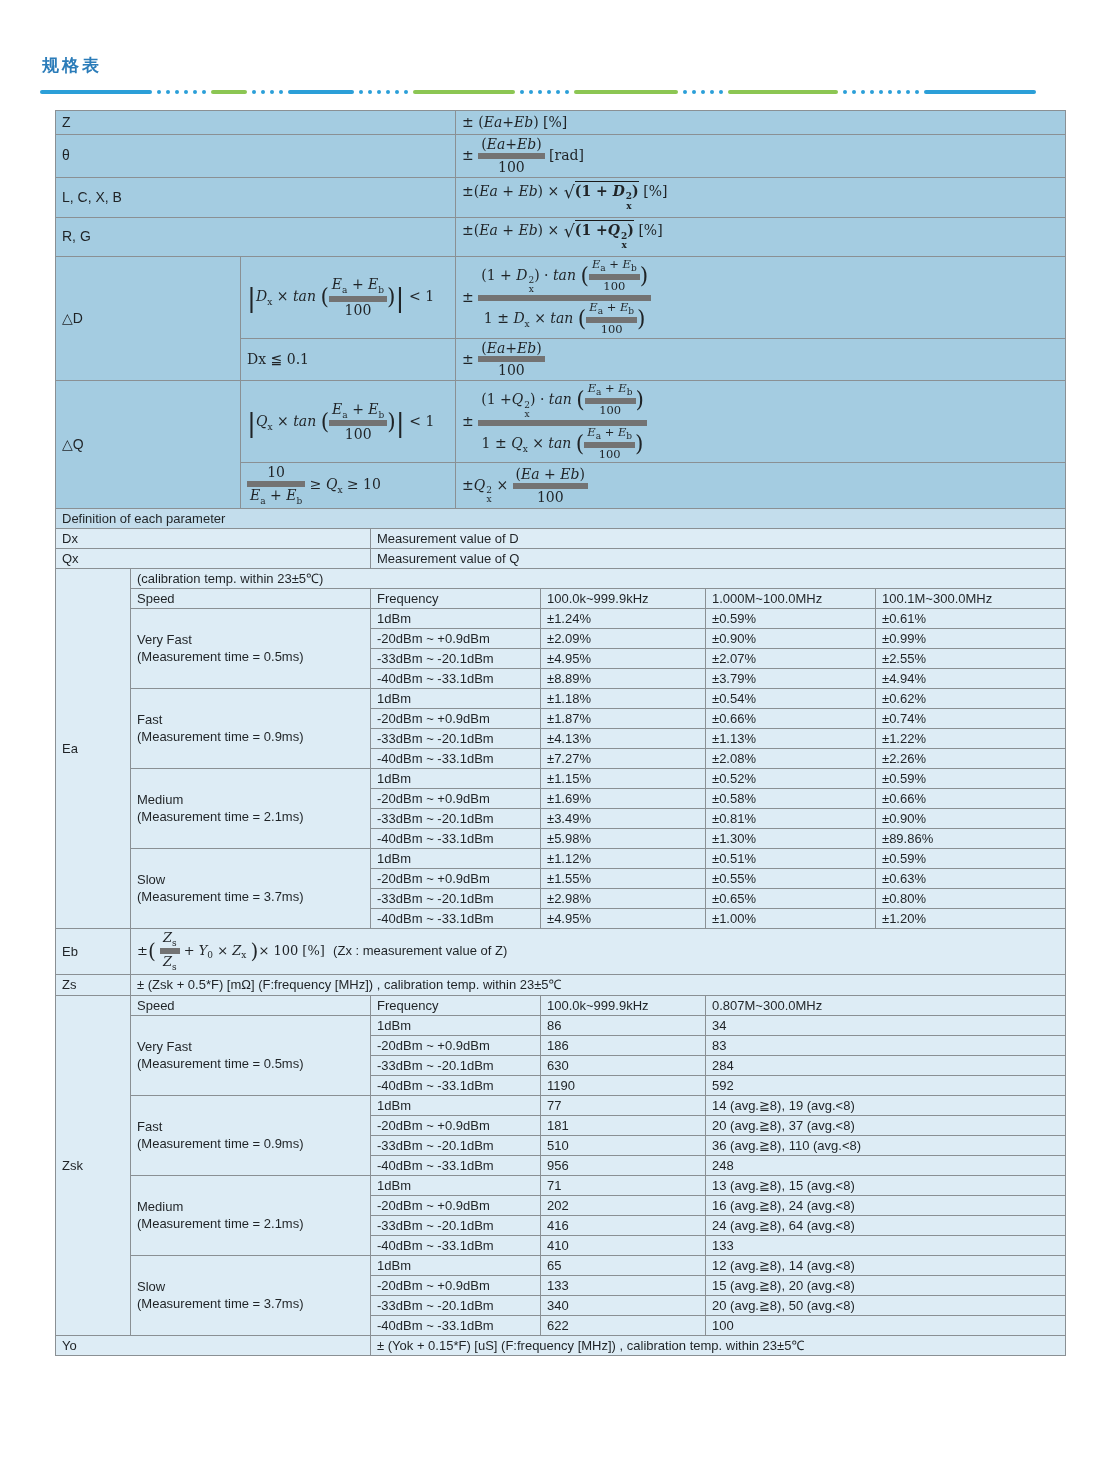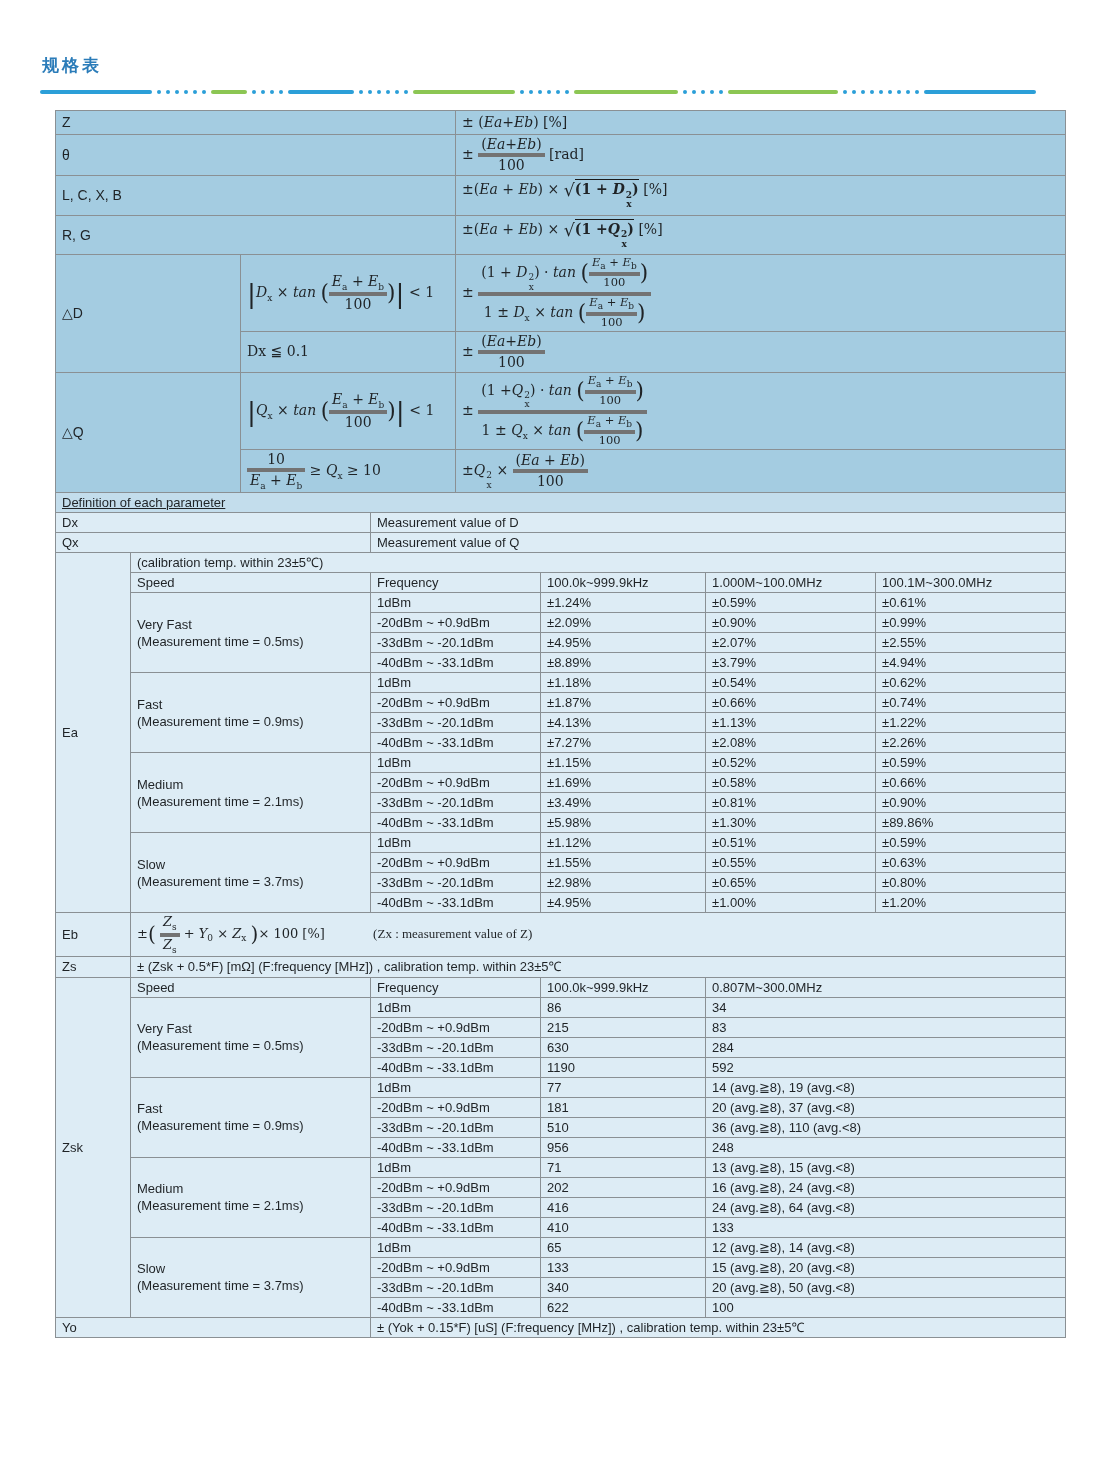--- a/index.html
+++ b/index.html
@@ -12,42 +12,42 @@
   .title{font-size:17px;font-weight:bold;color:var(--title);letter-spacing:3px;margin:16px 0 12px 2px;}
   .sep{display:flex;align-items:center;gap:5px;height:6px;margin:0 0 15px 0;flex-wrap:nowrap;}
   .sep span{display:block;height:4px;border-radius:2px;flex:0 0 auto;}
   .sep .bd{background:var(--blue);}
   .sep .gd{background:var(--green);}
   .sep .dot{width:4px;height:4px;border-radius:50%;background:var(--blue);}
 
   table.spec{border-collapse:collapse;table-layout:fixed;width:1010px;margin-left:15px;}
   table.spec td{border:1px solid var(--bd);background:var(--light);padding:1px 6px;font-size:13px;line-height:17px;vertical-align:middle;overflow:hidden;}
   tbody.sec-top td{background:var(--dark);font-size:14px;}
-  tr.def-row td{background:var(--mid);text-decoration:underline;}
+  tr.def-row td{background:var(--mid);}
   tbody.meas tr{height:20px;}
   tr.h24{height:24px}.h41{height:41px}.h40{height:40px}.h39{height:39px}
   tr.h75{height:75px}.h33{height:33px}.h77{height:77px}.h55{height:40px}
   tr.h20{height:20px}.h21{height:21px}.h39b{height:39px}
   .speed-cell div{line-height:17px;}
 
   
   .fcell, .fcell i{font-family:"DejaVu Serif",serif;}
   .fcell{font-size:14.5px;}
   .fcell i{font-style:italic;}
   .fr{display:inline-block;text-align:center;vertical-align:middle;line-height:1.2;}
-  .fr .nm{display:block;border-bottom:4px solid #737373;padding:0 3px;}
+  .fr .nm{display:block;border-bottom:6px solid #737373;padding:0 3px;}
   .fr .dn{display:block;padding:0 3px;}
   .fr .fr{font-size:0.82em;}
   .ss{display:inline-flex;flex-direction:column;align-items:center;font-size:9px;line-height:1.05;vertical-align:-0.38em;margin-left:1px;font-style:normal;}
   .ss span{display:block;font-family:"DejaVu Serif",serif;}
   .bp{font-size:1.55em;font-weight:300;vertical-align:middle;line-height:0.85;font-style:normal;}
   .bar{font-size:1.9em;font-weight:200;vertical-align:middle;line-height:0.8;font-style:normal;}
   .sq{font-size:1.25em;font-style:normal;vertical-align:middle;}
   .ov{border-top:1px solid #1a1a1a;padding-top:1px;font-weight:bold;}
-  .note{font-family:Liberation Serif, serif;font-size:13px;font-style:normal;margin-left:40px;}
+  .note{font-family:Liberation Sans, sans-serif;font-size:13px;font-style:normal;}
   sub,sup{font-size:9px;}
 </style>
 </head>
 <body>
 
 <div class="page">
 
   <div class="title">规格表</div>
 
   <div class="sep">
@@ -323,21 +323,21 @@
           <td colspan="2" rowspan="4" class="speed-cell">
             <div>Very Fast</div>
             <div>(Measurement time = 0.5ms)</div>
           </td>
           <td colspan="2">1dBm</td>
           <td>86</td>
           <td colspan="2">34</td>
         </tr>
         <tr>
           <td colspan="2">-20dBm ~ +0.9dBm</td>
-          <td>215</td>
+          <td>186</td>
           <td colspan="2">83</td>
         </tr>
         <tr>
           <td colspan="2">-33dBm ~ -20.1dBm</td>
           <td>630</td>
           <td colspan="2">284</td>
         </tr>
         <tr>
           <td colspan="2">-40dBm ~ -33.1dBm</td>
           <td>1190</td>

